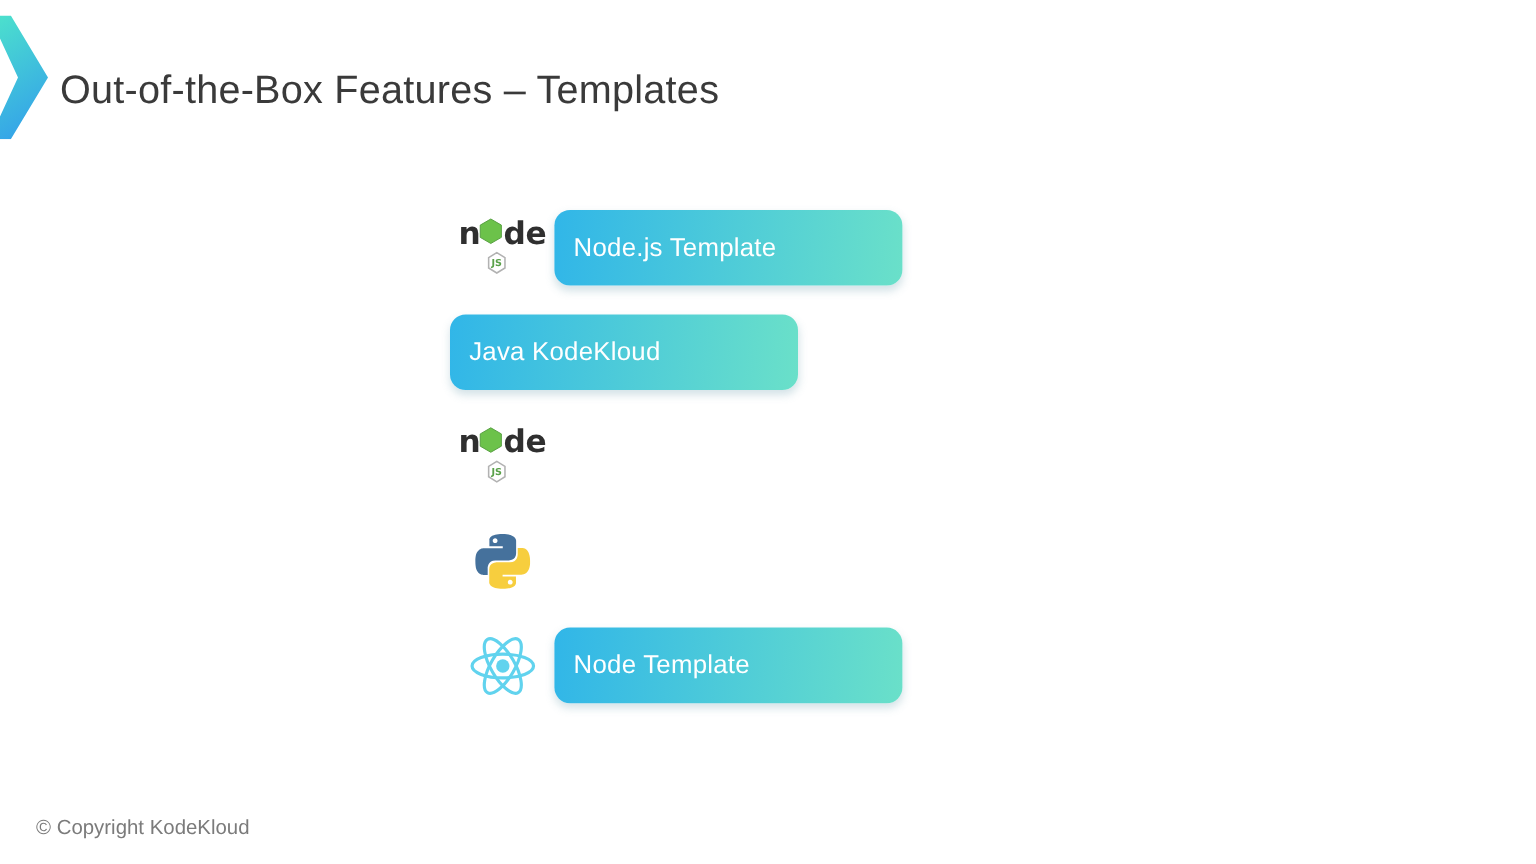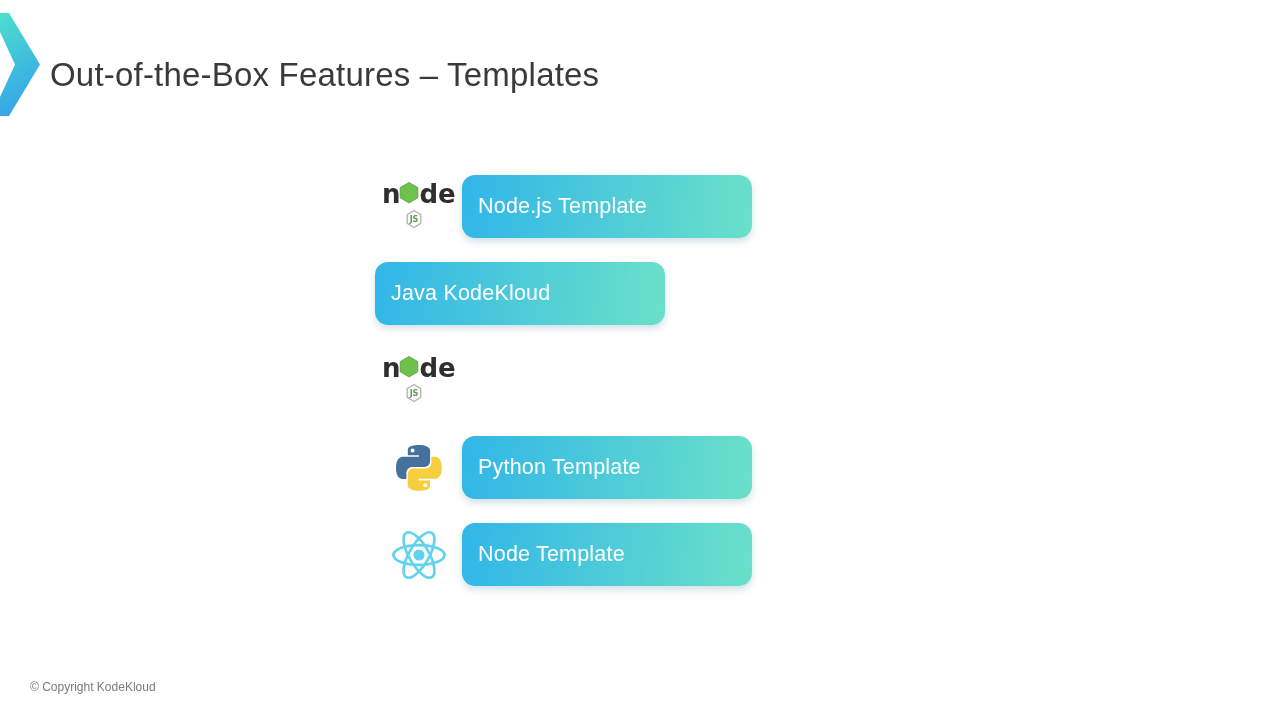--- a/index.html
+++ b/index.html
@@ -53,21 +53,21 @@
   .pill-label {
     color: var(--button-text, #ffffff);
     font-size: 21.5px; font-weight: 500;
     letter-spacing: 0.2px;
     white-space: nowrap;
   }
 
   
   .footer {
     position: absolute; left: 30px; top: 680px;
-    font-size: 12px;
+    font-size: 17px;
     color: var(--footer, #7b7b7b);
   }
 </style>
 </head>
 <body>
 
 <div class="slide">
 
   <span class="chevron">
     <svg width="41" height="103" viewBox="0 0 41 103">
@@ -123,23 +123,20 @@
         </span>
   </div>
 
   <div class="row">
     <span class="icon">
     <svg width="46" height="46" viewBox="0 0 111 111">
       <path fill="#45719c" d="M54.9 0C26.8 0 28.5 12.2 28.5 12.2l.03 12.6h26.9v3.8H17.9S0 26.6 0 54.9C0 83.2 15.7 82.2 15.7 82.2h9.4V69s-.5-15.7 15.5-15.7h26.7s15-.2 15-14.5V14.5S84.6 0 54.9 0zM40.1 8.5c2.7 0 4.8 2.2 4.8 4.9s-2.2 4.8-4.8 4.8c-2.7 0-4.9-2.2-4.9-4.8s2.2-4.9 4.9-4.9z"></path>
       <path fill="#f7ce3e" d="M55.6 110.3c28.1 0 26.4-12.2 26.4-12.2l-.03-12.6h-26.9v-3.8h37.6s17.9 2 17.9-26.3c0-28.3-15.7-27.3-15.7-27.3h-9.4v13.2s.5 15.7-15.5 15.7H43.2s-15 .2-15 14.5v24.3s-2.3 14.5 27.4 14.5zm14.8-8.5c-2.7 0-4.8-2.2-4.8-4.9s2.2-4.8 4.8-4.8c2.7 0 4.9 2.2 4.9 4.8s-2.2 4.9-4.9 4.9z"></path>
     </svg>
         </span>
-    <button class="pill">
-      <span class="pill-label">Python Template</span>
-    </button>
   </div>
 
   <div class="row">
     <span class="icon">
     <svg width="58" height="58" viewBox="-12 -12 24 24">
       <circle r="2.3" fill="#61d3ee"></circle>
       <g stroke="#61d3ee" stroke-width="1.1" fill="none">
         <ellipse rx="10.6" ry="4.1"></ellipse>
         <ellipse rx="10.6" ry="4.1" transform="rotate(60)"></ellipse>
         <ellipse rx="10.6" ry="4.1" transform="rotate(120)"></ellipse>

